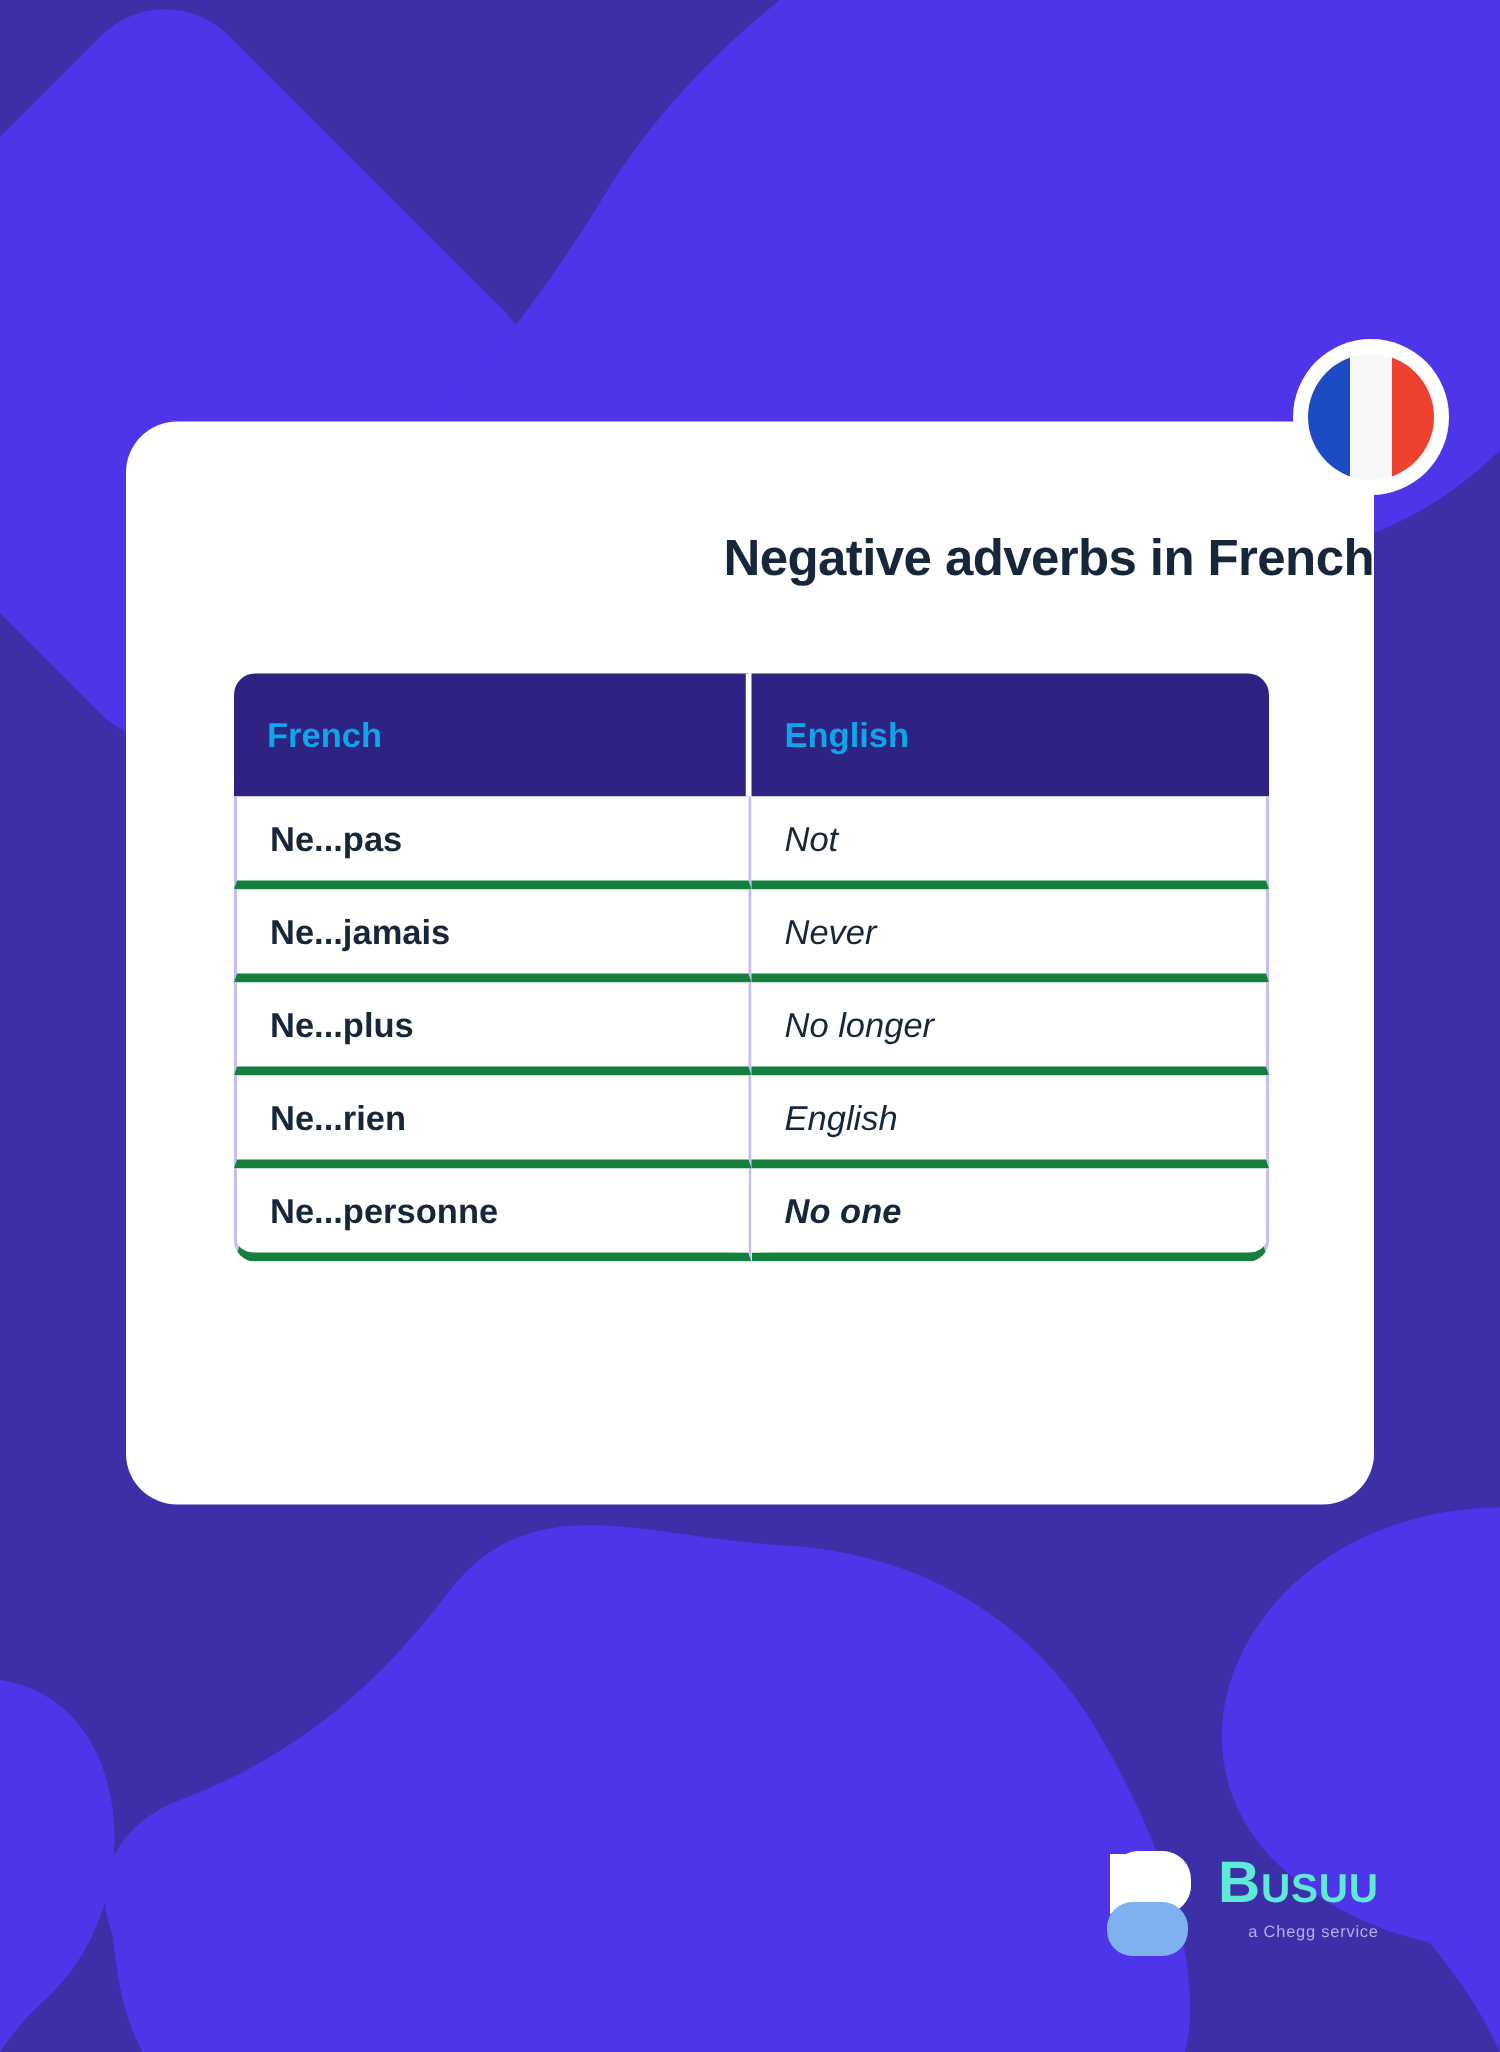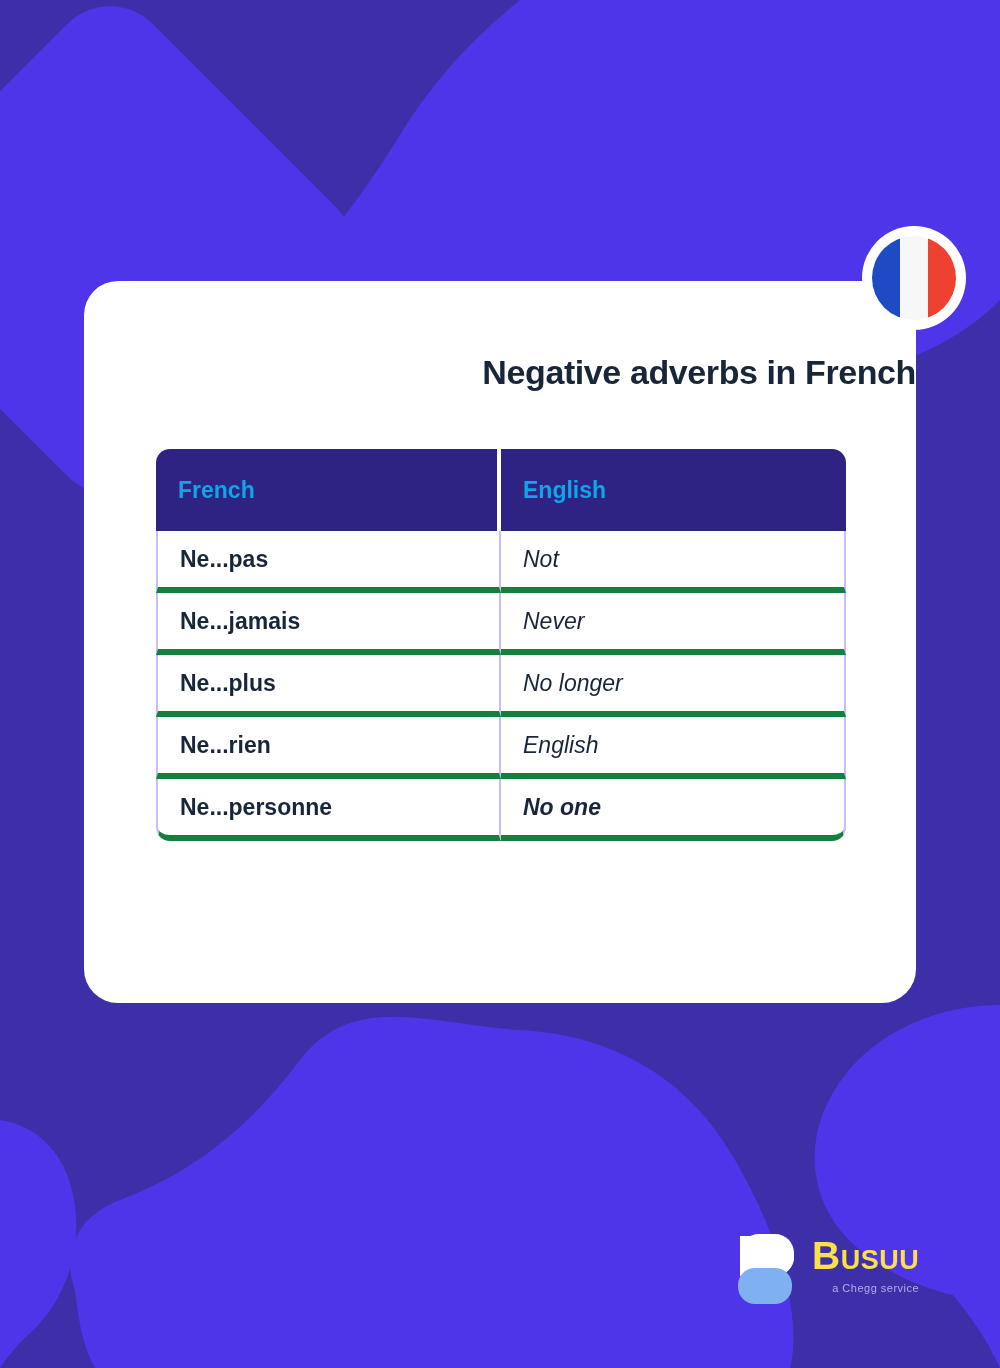--- a/index.html
+++ b/index.html
@@ -134,21 +134,21 @@
     z-index: 3;
     display: flex;
     align-items: flex-start;
     gap: 14px;
   }
   #busuu-mark { width: 62px; height: 74px; flex: none; }
   #busuu-wordmark-block { padding-top: 4px; }
   #busuu-wordmark {
     font-size: 39px;
     font-weight: bold;
-    color: #fde047;
+    color: #5eead4;
     letter-spacing: 0.5px;
     line-height: 1;
     font-variant: small-caps;
     text-transform: lowercase;
   }
   #busuu-wordmark::first-letter { font-variant: normal; text-transform: uppercase; }
   #busuu-tagline {
     margin-top: 7px;
     font-size: 11px;
     color: #B3ADE8;

